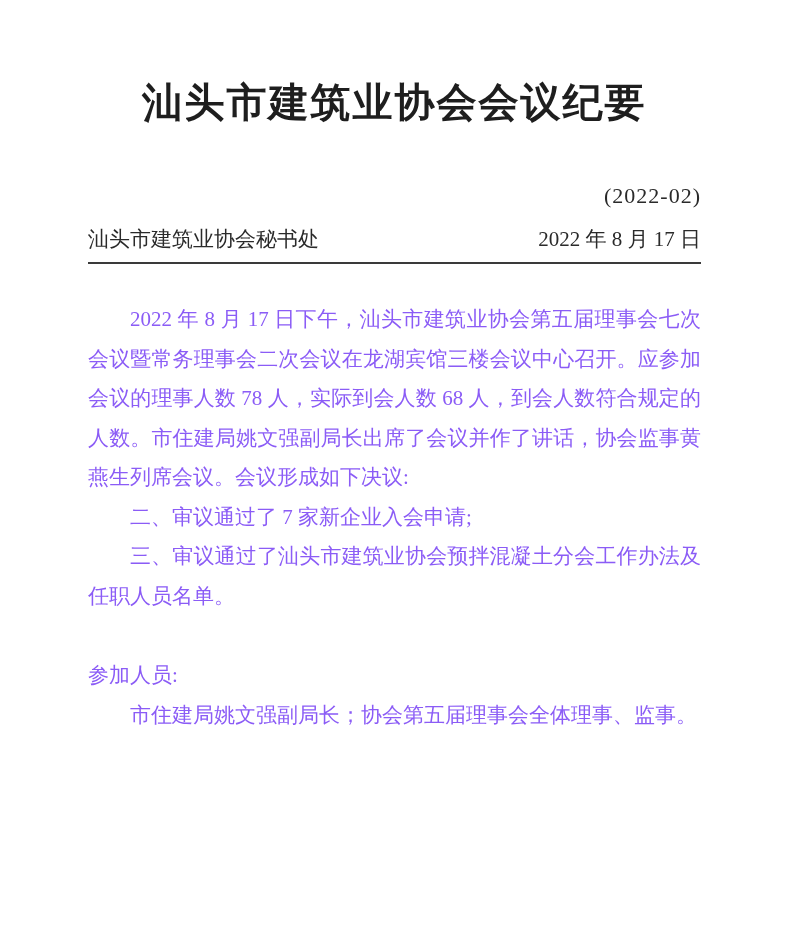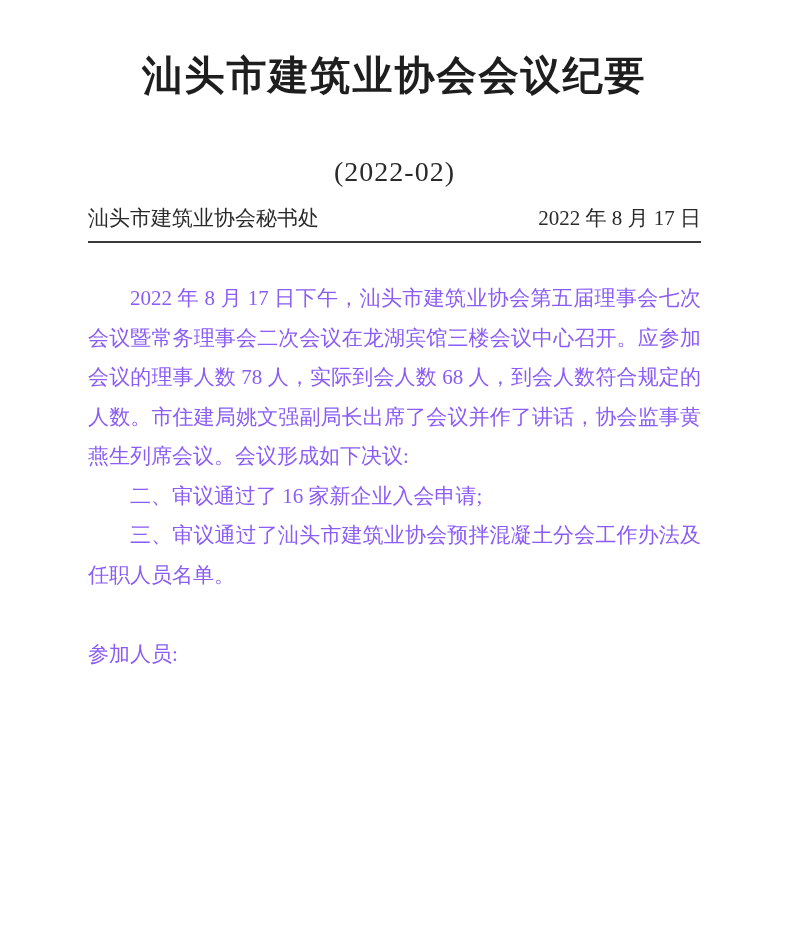--- a/index.html
+++ b/index.html
@@ -5,37 +5,38 @@
   * { margin: 0; padding: 0; box-sizing: border-box; }
   html, body { background: #ffffff; }
   .page {
     position: relative;
     width: 789px;
     height: 764px;
     background: #ffffff;
     overflow: hidden;
     color: #262626;
     font-family: "Liberation Serif", "DejaVu Serif", serif;
+    margin-top: 27px;
   }
   .inner {
     padding: 52px 88px 0 88px;
   }
   .title {
     text-align: center;
     font-family: "Liberation Sans", "DejaVu Sans", sans-serif;
     font-size: 40px;
     font-weight: 700;
     letter-spacing: 2px;
     color: #1e1e1e;
     line-height: 1.15;
   }
   .doc-number {
-    text-align: center;
+    text-align: right;
     margin-top: 58px;
-    font-size: 28px;
+    font-size: 22px;
     letter-spacing: 1px;
     color: #2a2a2a;
   }
   .meta-row {
     display: flex;
     justify-content: space-between;
     align-items: baseline;
     margin-top: 16px;
     font-size: 21px;
     color: #2a2a2a;
@@ -71,20 +72,21 @@
 
     <div class="meta-row">
       <span>汕头市建筑业协会秘书处</span>
       <span>2022 年 8 月 17 日</span>
     </div>
 
     <div class="rule"></div>
 
     <div class="body-text">
       <p>2022 年 8 月 17 日下午，汕头市建筑业协会第五届理事会七次会议暨常务理事会二次会议在龙湖宾馆三楼会议中心召开。应参加会议的理事人数 78 人，实际到会人数 68 人，到会人数符合规定的人数。市住建局姚文强副局长出席了会议并作了讲话，协会监事黄燕生列席会议。会议形成如下决议:</p>
-      <p>二、审议通过了 16 家新企业入会申请;</p>
+      <p>二、审议通过了 7 家新企业入会申请;</p>
       <p>三、审议通过了汕头市建筑业协会预拌混凝土分会工作办法及任职人员名单。</p>
 
       <p class="participants-label">参加人员:</p>
+      <p>市住建局姚文强副局长；协会第五届理事会全体理事、监事。</p>
     </div>
 
   </div>
 </div>
 
 </body></html>

